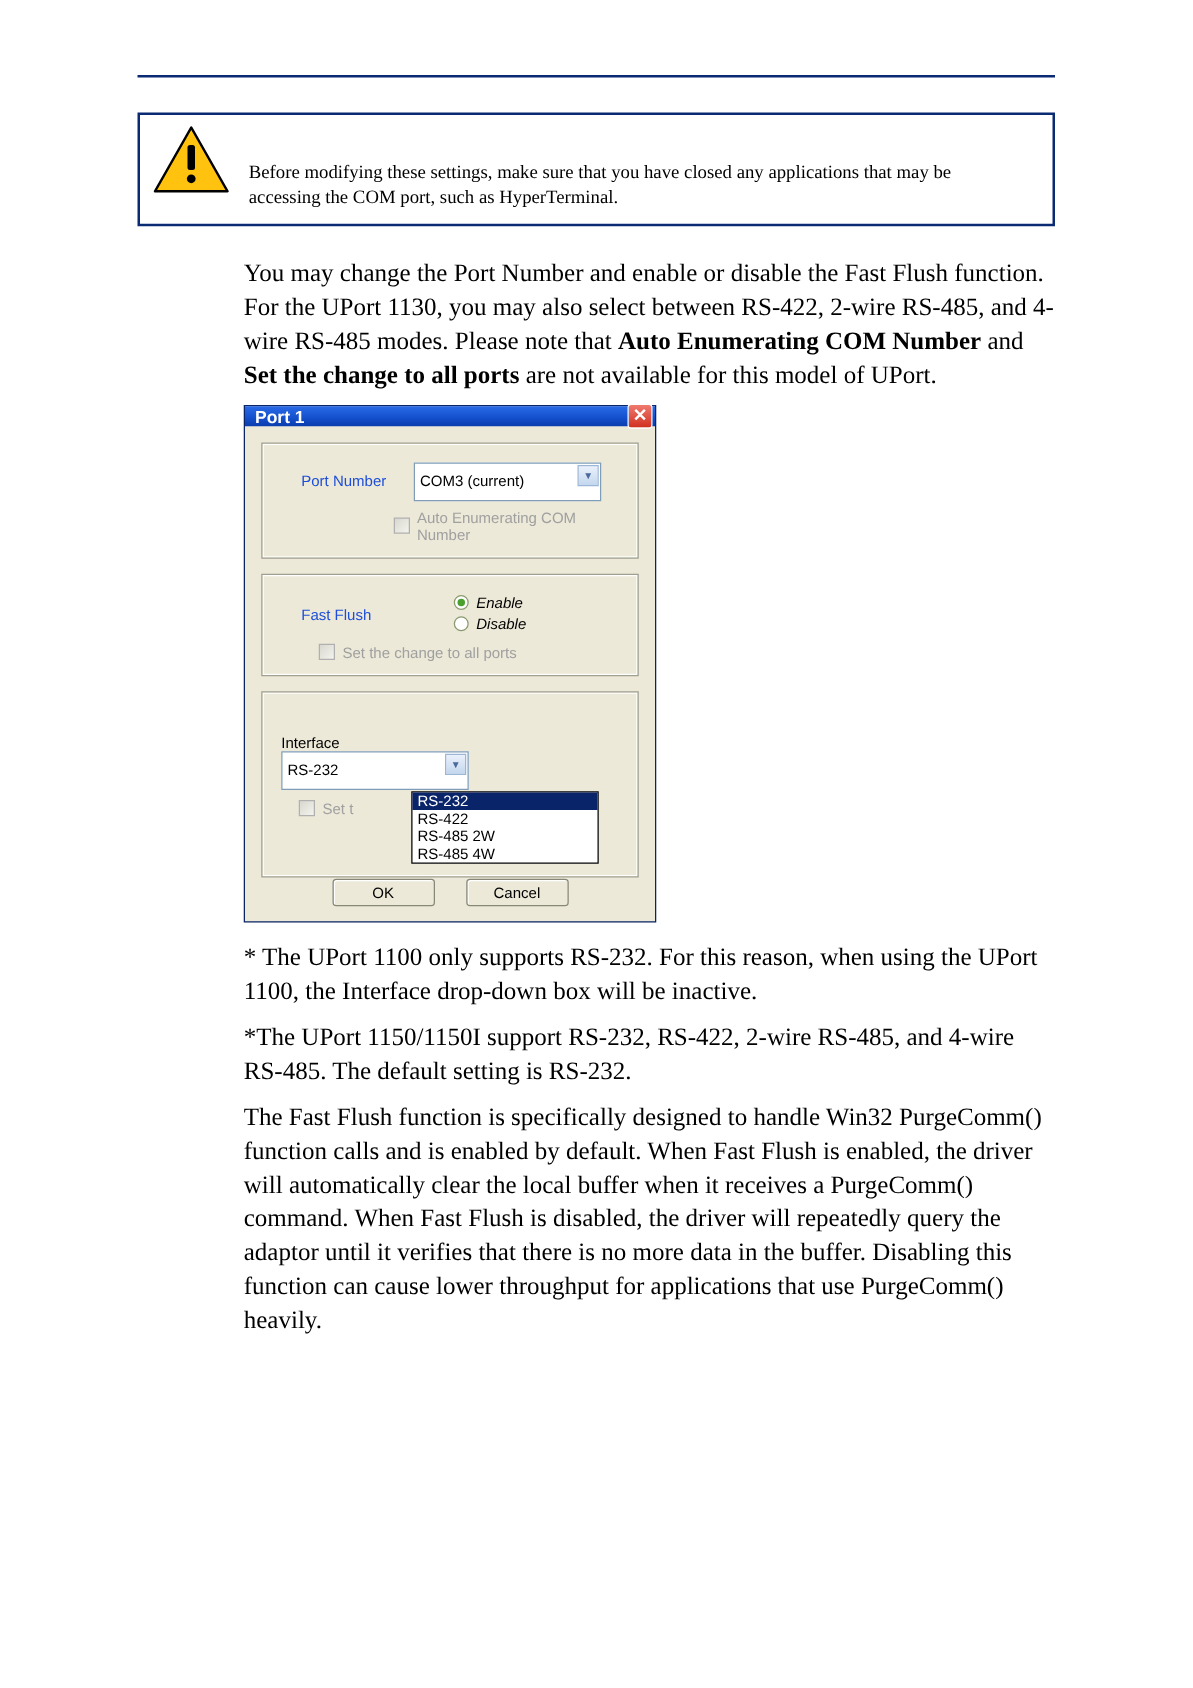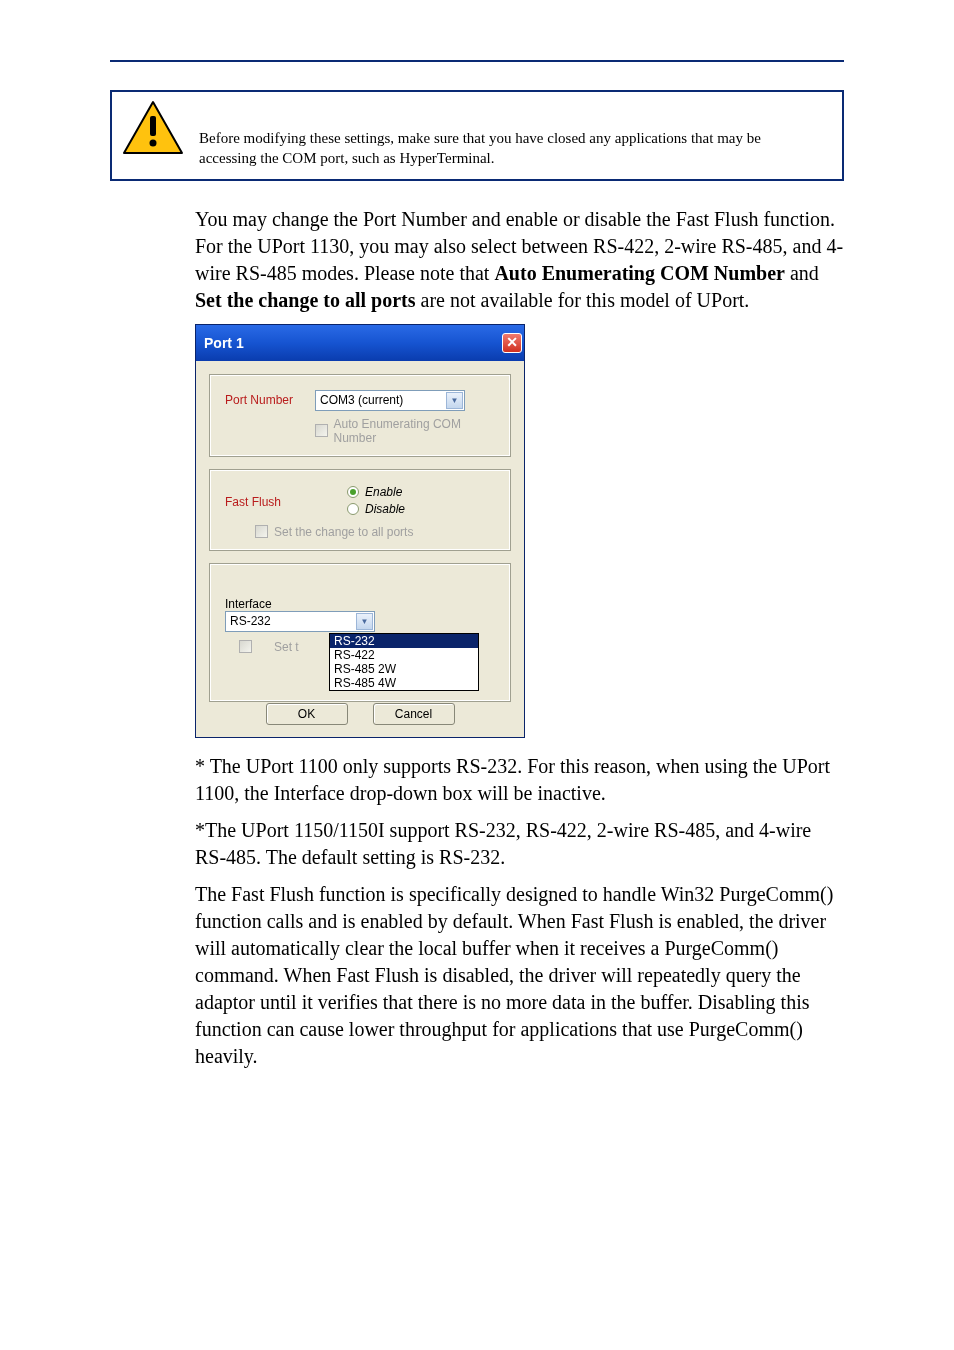--- a/index.html
+++ b/index.html
@@ -53,21 +53,21 @@
       margin: 10px 0 15px 85px;
     }
     .dialog {
       width: 330px;
       background: #ece9d8;
       border: 1px solid #0a246a;
       font-family: "Tahoma", sans-serif;
       font-size: 12px;
     }
     .dialog-titlebar {
-      height: 36px;
+      height: 16px;
       background: linear-gradient(90deg, #0a246a 0%, #3a6ee8 12%, #0a246a 100%);
       background: linear-gradient(180deg, #2a6ae6 0%, #1654d1 50%, #0a3cae 100%);
       display: flex;
       align-items: center;
       justify-content: space-between;
       padding: 0 2px 0 8px;
       color: #ffffff;
       font-weight: bold;
       font-size: 14px;
       gap: 15px;
@@ -96,27 +96,28 @@
       margin-bottom: 14px;
       position: relative;
     }
     .group .row {
       display: flex;
       align-items: center;
       margin-bottom: 6px;
     }
     .group .label {
       width: 90px;
-      color: #b91c1c;
+      color: #1d4ed8;
+      margin-left: 16px;
     }
     .win-select {
       position: relative;
       background: #ffffff;
       border: 1px solid #7f9db9;
-      height: 21px;
+      height: 31px;
       width: 150px;
       display: flex;
       align-items: center;
       padding: 0 0 0 4px;
       font-size: 12px;
       font-family: Tahoma, sans-serif;
     }
     .win-select .arrow {
       position: absolute;
       right: 1px;
@@ -181,21 +182,20 @@
       height: 60px;
       margin-top: 2px;
     }
     .interface-lower .set-stub {
       position: absolute;
       left: 14px;
       top: 6px;
       display: flex;
       align-items: center;
       color: #a0a0a0;
-      gap: 16px;
     }
     .interface-lower .list-overlay {
       position: absolute;
       left: 104px;
       top: -1px;
       width: 150px;
       background: #ffffff;
       border: 1px solid #000000;
     }
     .interface-lower .list-overlay .opt {

